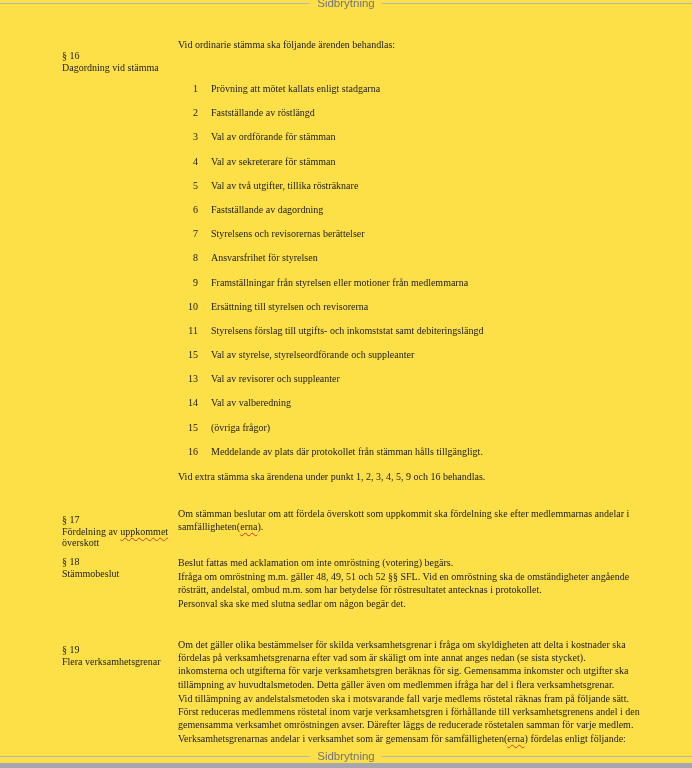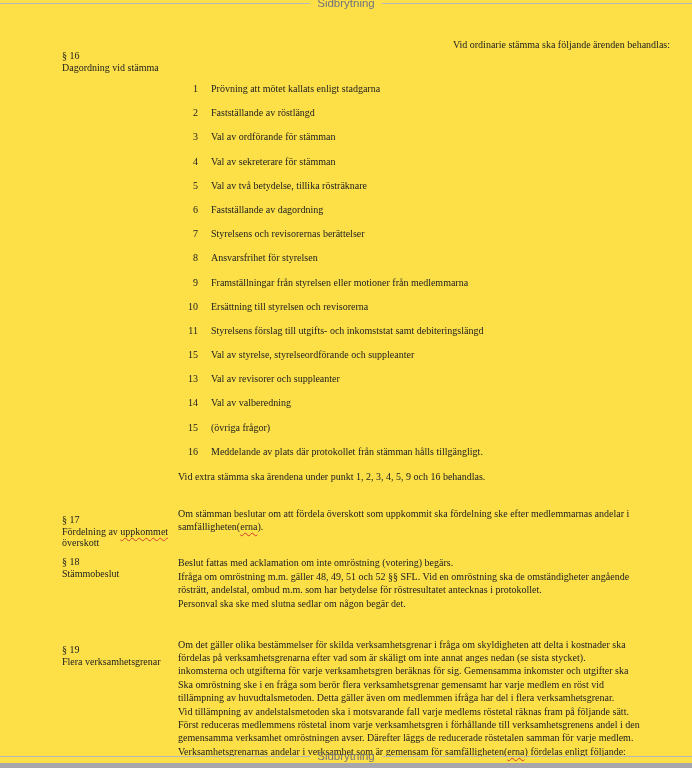--- a/index.html
+++ b/index.html
@@ -25,21 +25,21 @@
   .cpar{margin:0 0 1px 0;}
   
   .agenda-item{display:flex;margin-bottom:11.2px;line-height:13px;}
   .agenda-num{width:20px;text-align:right;flex-shrink:0;}
   .agenda-text{margin-left:13px;white-space:nowrap;}
   
   .misspelled{
     text-decoration:underline wavy #d83931;
     text-decoration-thickness:1px;text-underline-offset:2px;text-decoration-skip-ink:none;margin-top:23px;
   }
-  #intro16{top:38px;text-align:right;}
+  #intro16{top:38px;}
   #label16{top:50px;}
   #agenda{top:82px;}
   #extra16{top:470px;}
   #label17{top:514px;}
   #content17{top:507px;}
   #label18{top:556px;}
   #content18{top:556px;}
   #label19{top:644px;}
   #content19{top:638px;}
 </style>
@@ -78,21 +78,21 @@
         <span class="agenda-text">Val av ordförande för stämman</span>
       </div>
 
       <div class="agenda-item">
         <span class="agenda-num">4</span>
         <span class="agenda-text">Val av sekreterare för stämman</span>
       </div>
 
       <div class="agenda-item">
         <span class="agenda-num">5</span>
-        <span class="agenda-text">Val av två betydelse, tillika rösträknare</span>
+        <span class="agenda-text">Val av två utgifter, tillika rösträknare</span>
       </div>
 
       <div class="agenda-item">
         <span class="agenda-num">6</span>
         <span class="agenda-text">Fastställande av dagordning</span>
       </div>
 
       <div class="agenda-item">
         <span class="agenda-num">7</span>
         <span class="agenda-text">Styrelsens och revisorernas berättelser</span>
@@ -176,21 +176,20 @@
     <div>§ 19</div>
     <div>Flera verksamhetsgrenar</div>
   </div>
   <div id="content19" class="content">
     <div class="cpar">
         <div class="tline">Om det gäller olika bestämmelser för skilda verksamhetsgrenar i fråga om skyldigheten att delta i kostnader ska</div>
         <div class="tline">fördelas på verksamhetsgrenarna efter vad som är skäligt om inte annat anges nedan (se sista stycket).</div>
         <div class="tline">inkomsterna och utgifterna för varje verksamhetsgren beräknas för sig. Gemensamma inkomster och utgifter ska</div>
       </div>
     <div class="cpar">
-        <div class="tline">Ska omröstning ske i en fråga som berör flera verksamhetsgrenar gemensamt har varje medlem en röst vid</div>
         <div class="tline">tillämpning av huvudtalsmetoden. Detta gäller även om medlemmen ifråga har del i flera verksamhetsgrenar.</div>
       </div>
     <div class="cpar">
         <div class="tline">Vid tillämpning av andelstalsmetoden ska i motsvarande fall varje medlems röstetal räknas fram på följande sätt.</div>
         <div class="tline">Först reduceras medlemmens röstetal inom varje verksamhetsgren i förhållande till verksamhetsgrenens andel i den</div>
         <div class="tline">gemensamma verksamhet omröstningen avser. Därefter läggs de reducerade röstetalen samman för varje medlem.</div>
       </div>
     <div class="cpar tline"><span>Verksamhetsgrenarnas andelar i verksamhet som är gemensam för samfälligheten(</span><span class="misspelled">erna</span><span>) fördelas enligt följande:</span></div>
   </div>
 

